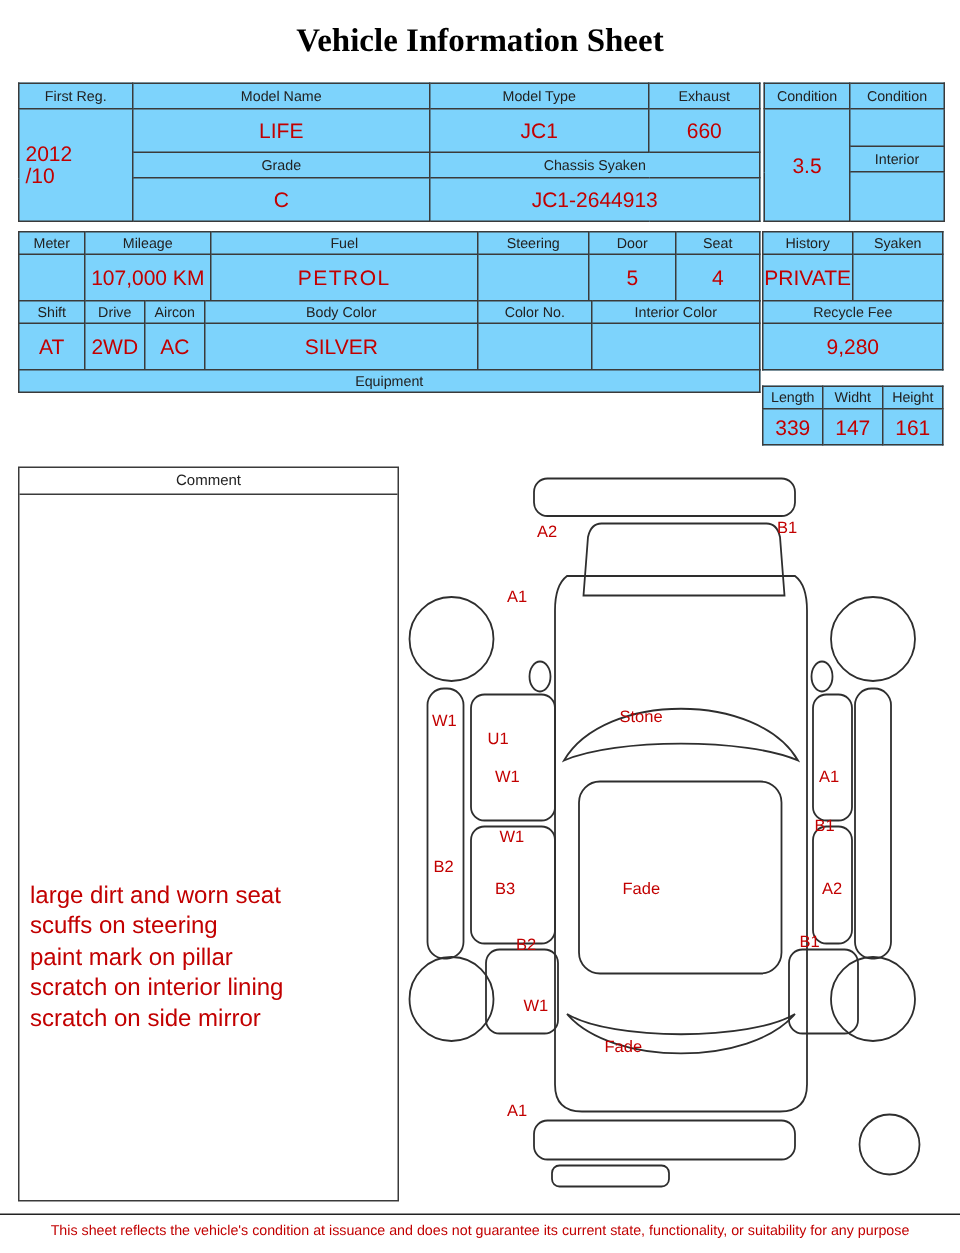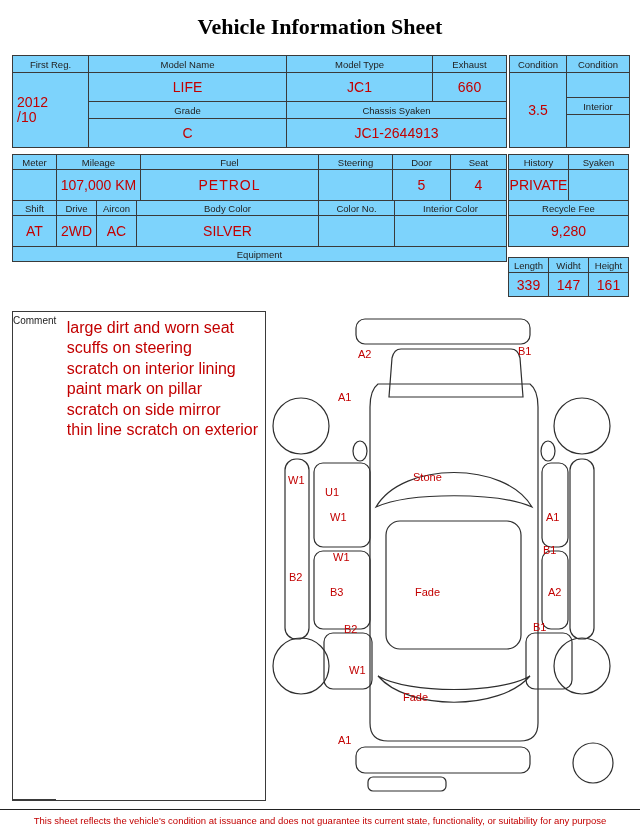--- a/index.html
+++ b/index.html
@@ -30,21 +30,21 @@
   td.v15 { font-size:15px; }
   td.v13 { font-size:13px; }
   td.v11 { font-size:11px; }
   td.v10 { font-size:10px;margin-left:14px; }
   td.fuel { font-size:16px; letter-spacing:1px; }
   td.equip { text-align:left !important; vertical-align:top; padding:3px 4px; font-size:11px; height:40px; white-space:normal; }
   tr.equiprow { height:42px; }
   .gap10 { margin-top:10px !important; }
 
   .row-bottom { display:flex; gap:2px; margin-top:0; }
-  .comment-box { width:254px; height:490px; border:1px solid #3a3a3a; display:flex; }
+  .comment-box { width:254px; height:490px; border:1px solid #3a3a3a; display:flex; flex-direction:column; }
   .box-label { font-size:10px; text-align:center; padding:3px 0; color:#222; }
   .comment-box .top-label { border-bottom:1px solid #3a3a3a; }
   .comment-box .spacer { flex:1; }
   .comment-box .mid-label { border-top:1px solid #3a3a3a; border-bottom:1px solid #3a3a3a; }
   .notes { height:218px; padding:6px 7px; }
   .note { color:#c20000; font-size:16px; line-height:1.28; }
 
   .diagram-wrap { width:360px; height:490px; position:relative; }
   .car-svg .outline { fill:none; stroke:#2e2e2e; stroke-width:1.2; }
   .car-svg text { fill:#c20000; font-size:11px; font-family:"Liberation Sans", sans-serif; }
@@ -239,24 +239,23 @@
     </div>
   </div>
 
   <div class="row-bottom">
     <div class="comment-box">
       <div class="box-label top-label">Comment</div>
       <div class="spacer"></div>
       <div class="notes">
         <div class="note">large dirt and worn seat</div>
         <div class="note">scuffs on steering</div>
+        <div class="note">paint mark on pillar</div>
         <div class="note">scratch on interior lining</div>
-        <div class="note">paint mark on pillar</div>
         <div class="note">scratch on side mirror</div>
-        <div class="note">thin line scratch on exterior</div>
       </div>
     </div>
 
     <div class="diagram-wrap">
       <svg class="car-svg" width="360" height="488" viewBox="0 0 360 488">
         <g class="outline">
           <rect x="88" y="8" width="174" height="25" rx="9"></rect>
           <path d="M133,38 L243,38 Q250,38 252,47 L255,86 L121,86 L124,47 Q126,38 133,38 Z"></path>
           <path d="M110,73 Q102,79 102,96 L102,412 Q102,430 120,430 L252,430 Q270,430 270,412 L270,96 Q270,79 262,73 Z"></path>
           <path d="M108,196 C135,150 237,150 264,196 C230,181 142,181 108,196 Z"></path>

